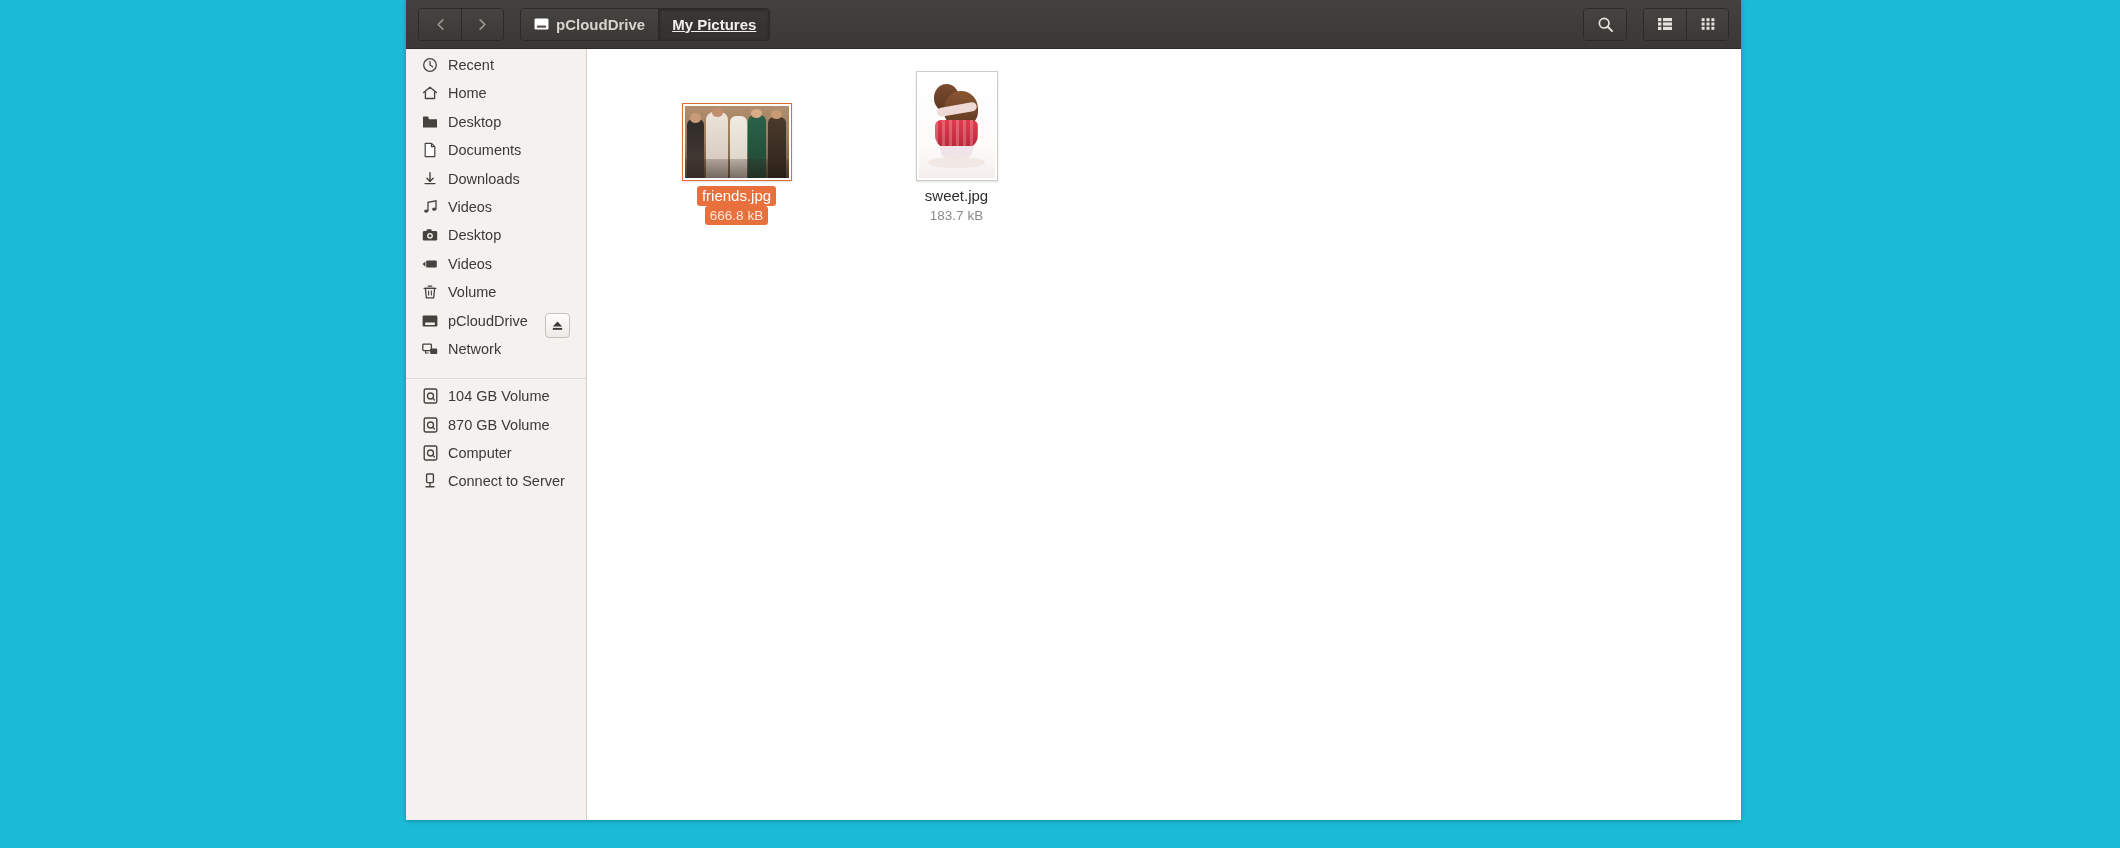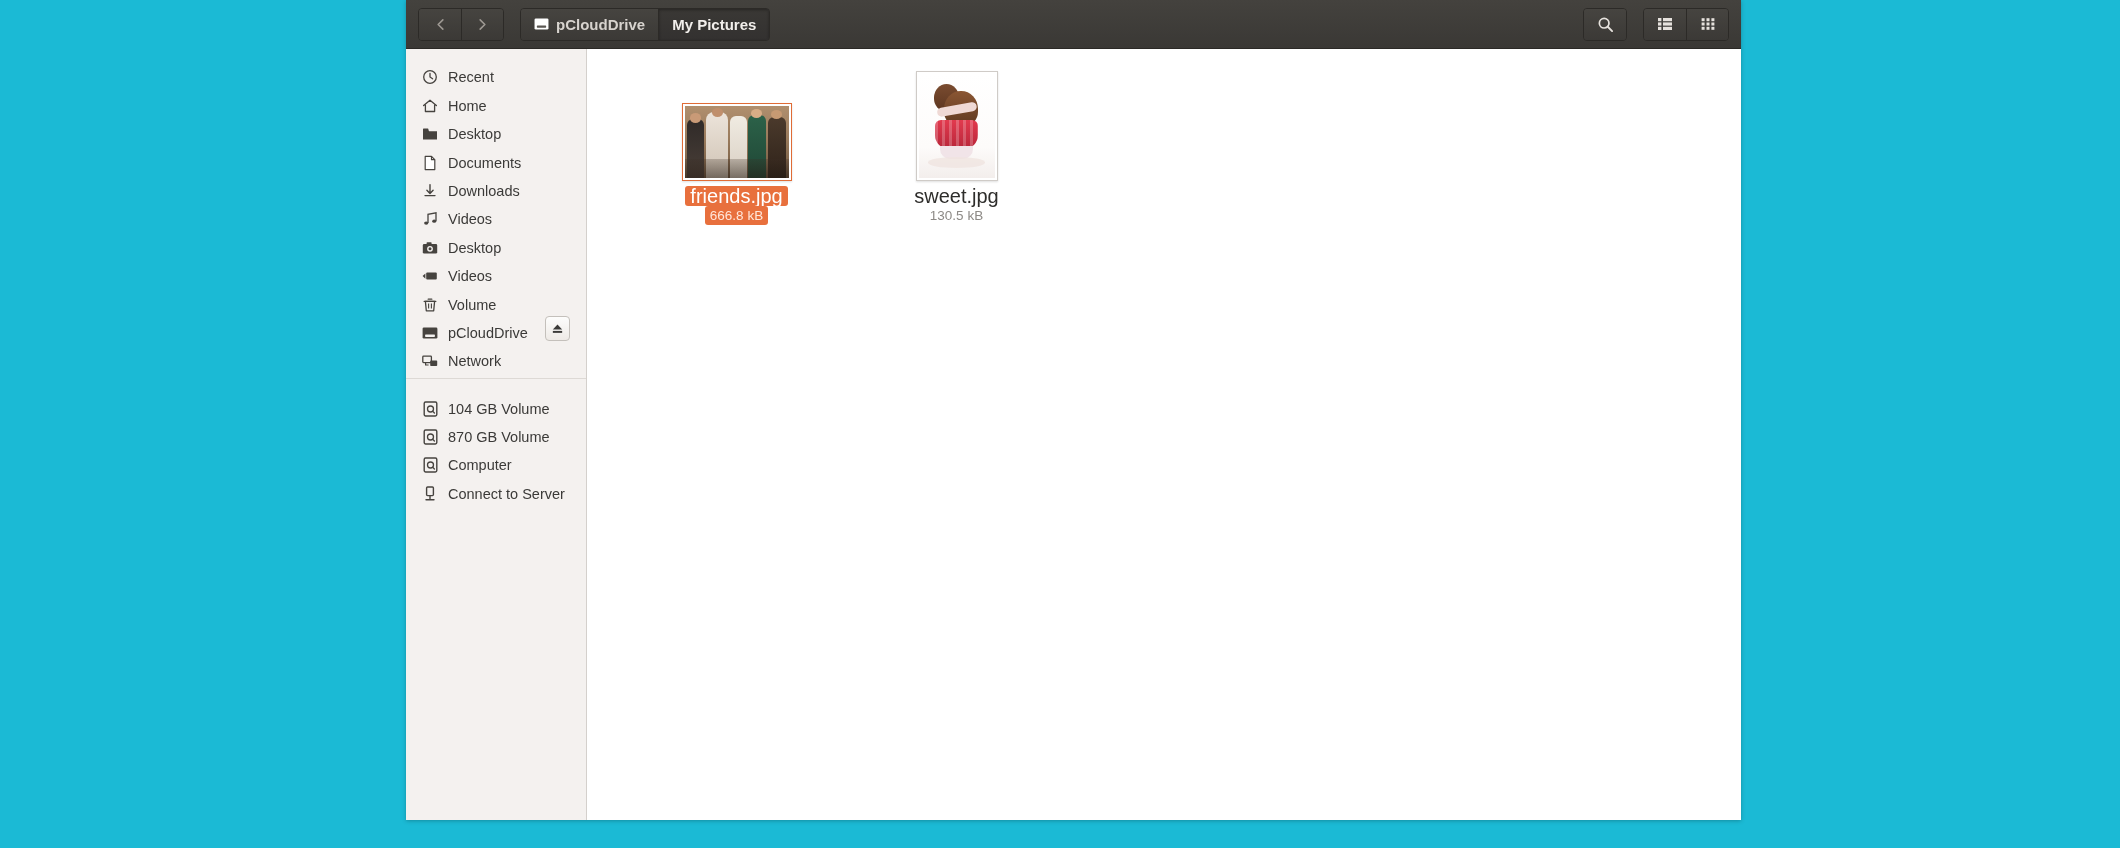--- a/index.html
+++ b/index.html
@@ -64,21 +64,21 @@
   .crumb {
     display: flex; align-items: center; gap: 7px;
     padding: 0 13px;
     font-size: 15px;
     font-weight: bold;
     color: #d7d3ce;
     background: linear-gradient(to bottom, #464440, #3b3936);
     cursor: default;
     white-space: nowrap;
   }
-  .crumb + .crumb { border-left: 1px solid #2c2a27; }
+  .crumb + .crumb { border-left: 1px solid #2c2a27; text-decoration: underline; }
   .crumb.active {
     background: linear-gradient(to bottom, #3a3835, #333130);
     color: #f2efec;
     box-shadow: inset 0 1px 3px rgba(0,0,0,0.35);
   }
   .crumb .ci { display: flex; align-items: center; }
 
   #hb-right {
     margin-left: auto;
     display: flex;
@@ -93,21 +93,21 @@
   #sidebar {
     width: 181px;
     background: #f4f1ef;
     border-right: 1px solid #d4d0cc;
     padding-top: 8px;
     flex: 0 0 auto;
     overflow: hidden;
   }
   .side-item {
     display: flex;
-    align-items: flex-end;
+    align-items: flex-start;
     height: 28.4px;
     padding: 0 16px 0 16px;
     gap: 10px;
     font-size: 14.5px;
     color: #3b3a38;
     cursor: default;
     position: relative;
   }
   .side-item .si-icon {
     width: 16px; height: 16px;
@@ -164,21 +164,21 @@
   .thumb {
     border: 1px solid #cfcbc7;
     background: #fff;
     padding: 2px;
     box-shadow: 0 1px 2px rgba(0,0,0,0.13);
     overflow: hidden;
   }
   .thumb .pic { display: block; overflow: hidden; position: relative; }
   .labels { display: flex; flex-direction: column; align-items: center; }
   .fname {
-    font-size: 20px;
+    font-size: 15px;
     color: #2e2d2b;
     line-height: 20px;
     padding: 0 5px;
     border-radius: 3px;
     white-space: nowrap;
   }
   .fsize {
     font-size: 13.5px;
     color: #8d8a86;
     line-height: 19px;
@@ -511,21 +511,21 @@
                   <i style="left:22%;top:44%;width:56%;height:28%;background:linear-gradient(#e23a4e,#b8263a);border-radius:6px 6px 14px 14px;"></i>
                   <i style="left:22%;top:44%;width:56%;height:28%;background:repeating-linear-gradient(90deg,rgba(255,255,255,0.22) 0 3px,rgba(0,0,0,0) 3px 7px);border-radius:6px 6px 14px 14px;"></i>
                   <i style="left:28%;top:69%;width:44%;height:13%;background:#f1e4e8;border-radius:0 0 10px 10px;"></i>
                   <i style="left:12%;top:80%;width:76%;height:10%;background:#efe3df;border-radius:50%;opacity:.75;"></i>
                 </div>
               </div>
             </div>
           </div>
           <div class="labels">
             <div class="fname">sweet.jpg</div>
-            <div class="fsize">130.5 kB</div>
+            <div class="fsize">183.7 kB</div>
           </div>
         </div>
 
       </div>
 
     </div>
 
   </div>
 </div>
 

